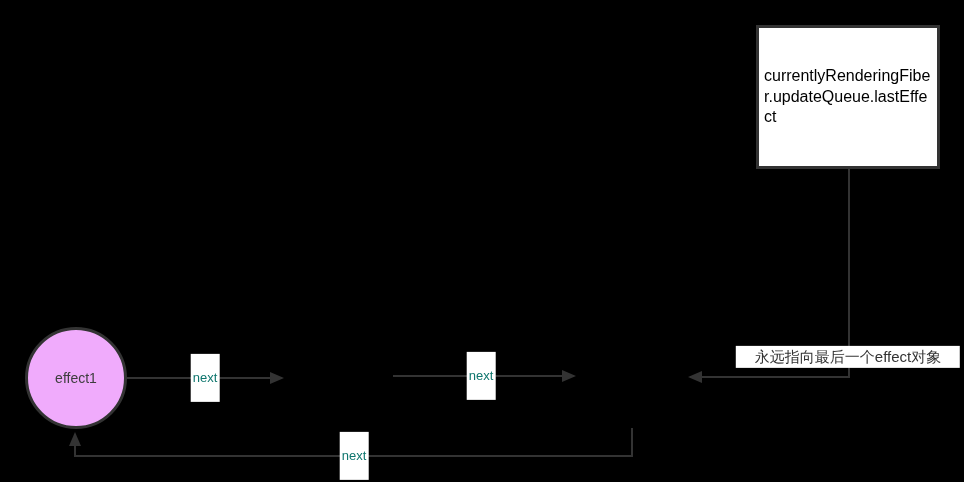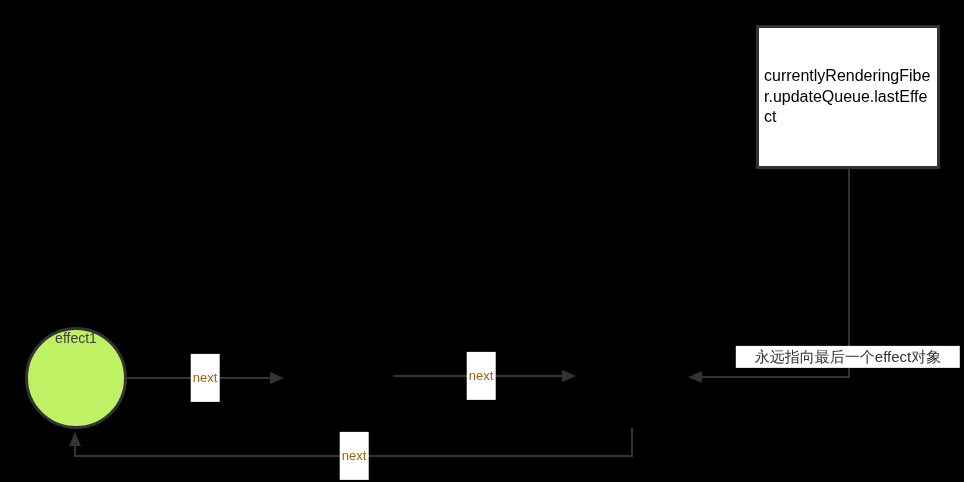--- a/index.html
+++ b/index.html
@@ -20,24 +20,25 @@
     left: 0;
     top: 0;
     width: 964px;
     height: 482px;
   }
   .node {
     position: absolute;
     width: 102px;
     height: 102px;
     border-radius: 50%;
-    background: #bef264;
+    background: #f0abfc;
     border: 3px solid #333333;
     box-sizing: border-box;
     display: flex;
+    align-items: center;
     justify-content: center;
     font-size: 14px;
     color: #3d3d3d;
   }
   .node-effect1 { left: 25px;  top: 327px; }
   .node-effect2 { left: 289px; top: 326px; }
   .node-effect3 { left: 581px; top: 327px; }
   .lasteffect-box {
     position: absolute;
     left: 756px;
@@ -56,21 +57,21 @@
     font-size: 16px;
     line-height: 1.28;
     color: #000000;
     text-align: left;
     word-break: break-all;
   }
   .edge-label {
     position: absolute;
     transform: translate(-50%, -50%);
     background: #ffffff;
-    color: #a16207;
+    color: #0f766e;
     font-size: 13px;
     line-height: 1.25;
     padding: 16px 2px;
     white-space: nowrap;
   }
   .edge-label-1 { left: 205px; top: 378px; }
   .edge-label-2 { left: 481px; top: 376px; }
   .edge-label-3 { left: 354px; top: 456px; }
   .annotation {
     position: absolute;

